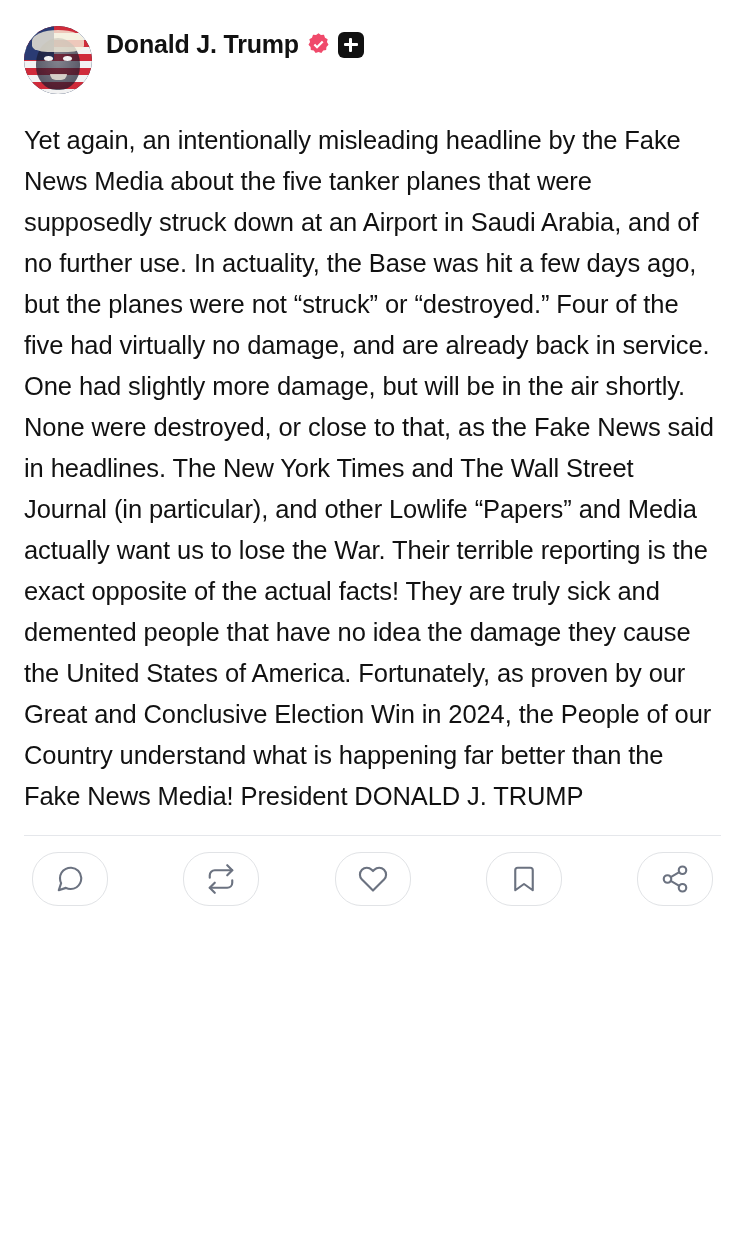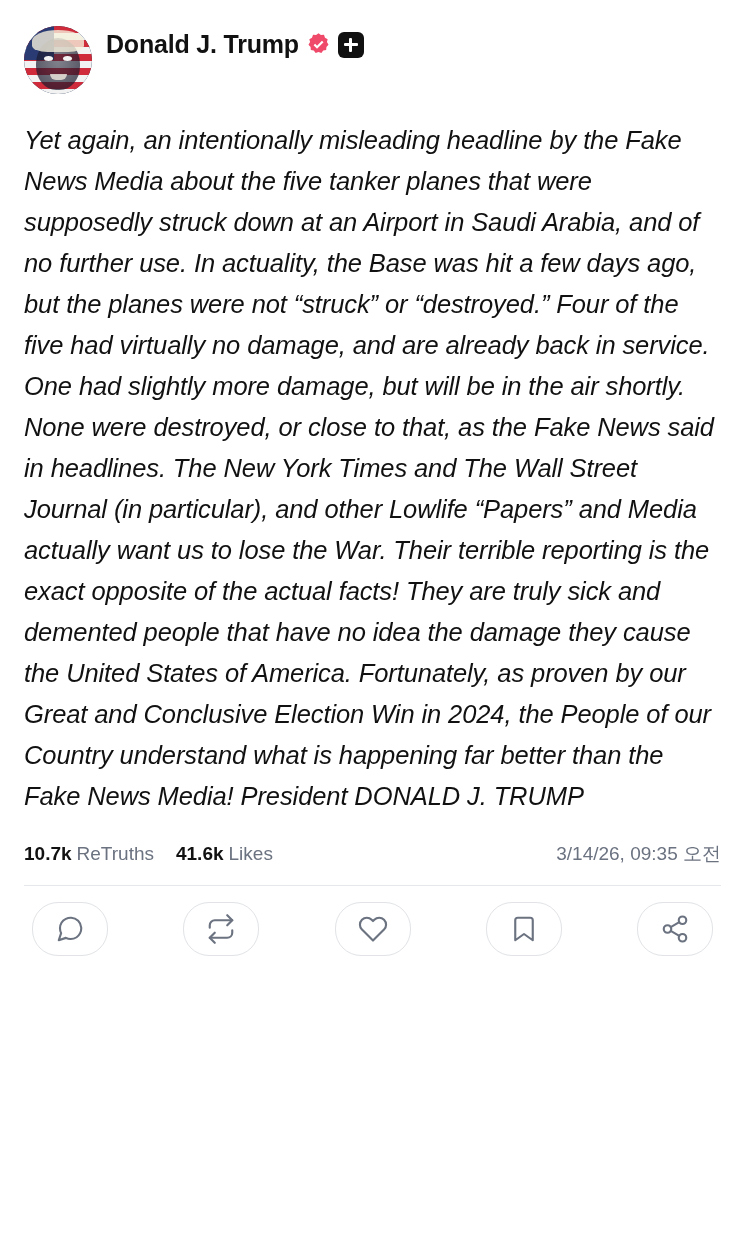--- a/index.html
+++ b/index.html
@@ -146,21 +146,20 @@
   }
   
   .post-body {
     margin-top: 26px;
     font-size: 25.5px;
     line-height: 41px;
     color: #111111;
     letter-spacing: -0.1px;
     white-space: pre-wrap;
     word-break: normal;
-    font-style: italic;
   }
   
   .stats-row {
     display: flex;
     align-items: baseline;
     margin-top: 24px;
     font-size: 19px;
   }
   .stat {
     margin-right: 22px;
@@ -231,29 +230,20 @@
         </span>
 
         <span class="plus-badge"></span>
       </div>
 
     </div>
   </div>
 
   <div class="post-body">Yet again, an intentionally misleading headline by the Fake News Media about the five tanker planes that were supposedly struck down at an Airport in Saudi Arabia, and of no further use. In actuality, the Base was hit a few days ago, but the planes were not “struck” or “destroyed.” Four of the five had virtually no damage, and are already back in service. One had slightly more damage, but will be in the air shortly. None were destroyed, or close to that, as the Fake News said in headlines. The New York Times and The Wall Street Journal (in particular), and other Lowlife “Papers” and Media actually want us to lose the War. Their terrible reporting is the exact opposite of the actual facts! They are truly sick and demented people that have no idea the damage they cause the United States of America. Fortunately, as proven by our Great and Conclusive Election Win in 2024, the People of our Country understand what is happening far better than the Fake News Media! President DONALD J. TRUMP</div>
 
-  <div class="stats-row">
-    <div class="stat">
-      <b>10.7k</b><span>ReTruths</span>
-    </div>
-    <div class="stat">
-      <b>41.6k</b><span>Likes</span>
-    </div>
-    <div class="timestamp">3/14/26, 09:35 오전</div>
-  </div>
 
   <div class="divider"></div>
 
   <div class="actions">
 
     <div class="action-btn">
       <span>
         <svg width="30" height="30" viewBox="0 0 24 24" fill="none" stroke="#6b7280" stroke-width="1.7" stroke-linecap="round" stroke-linejoin="round">
           <path d="M21 11.5a8.38 8.38 0 0 1-.9 3.8 8.5 8.5 0 0 1-7.6 4.7 8.38 8.38 0 0 1-3.8-.9L3 21l1.9-5.7a8.38 8.38 0 0 1-.9-3.8 8.5 8.5 0 0 1 4.7-7.6 8.38 8.38 0 0 1 3.8-.9h.5a8.48 8.48 0 0 1 8 8v.5z"></path>
         </svg>

